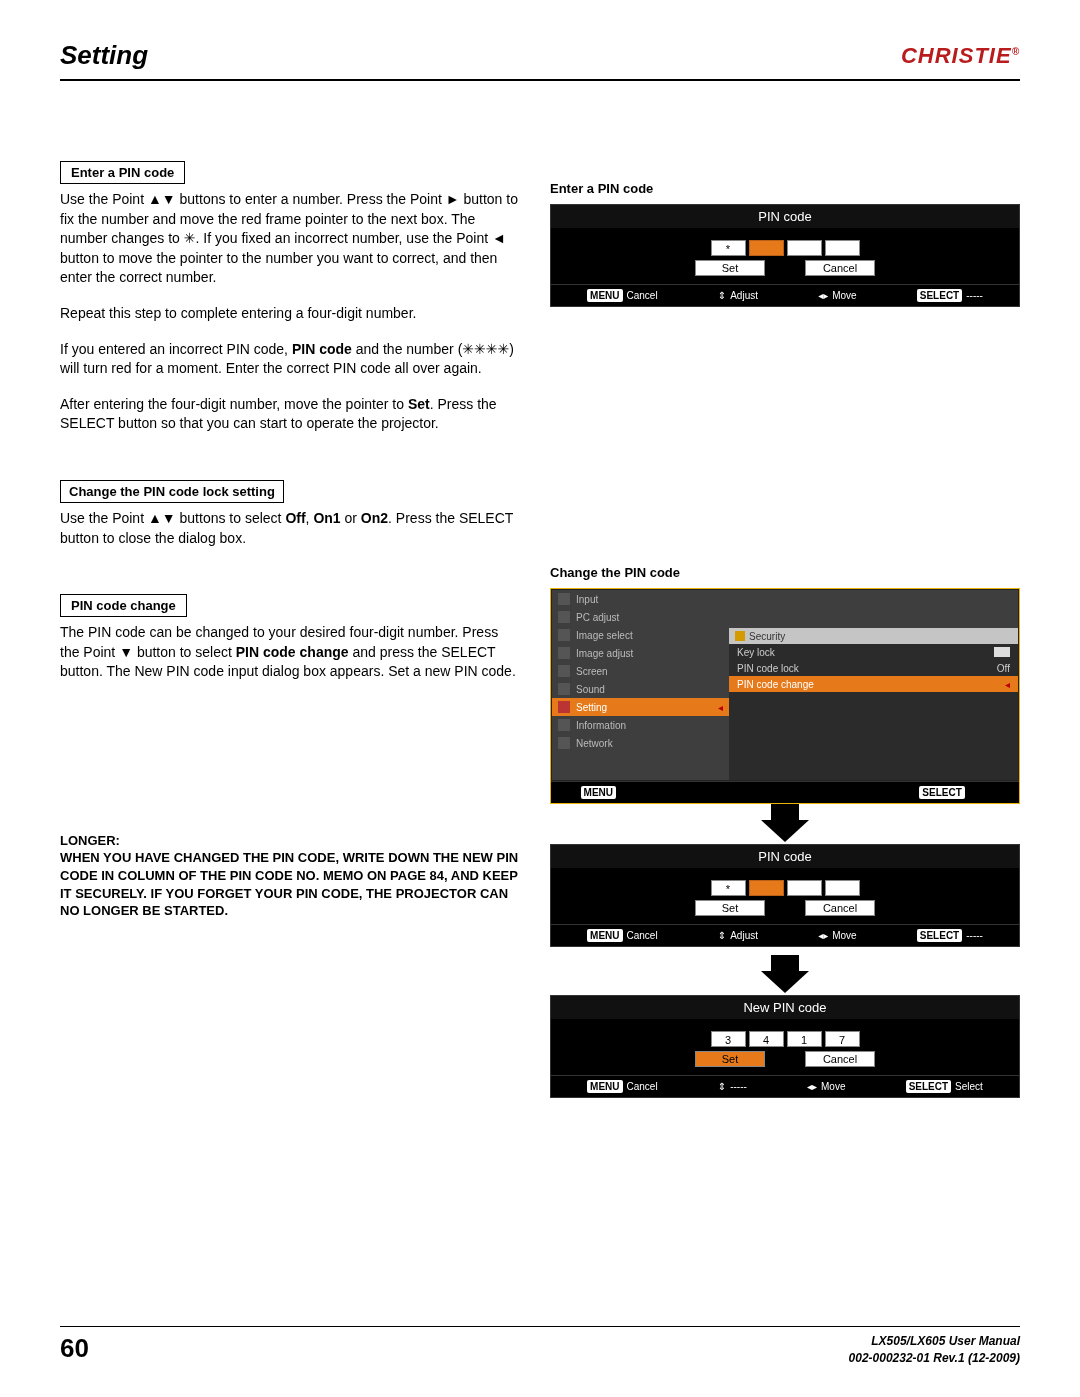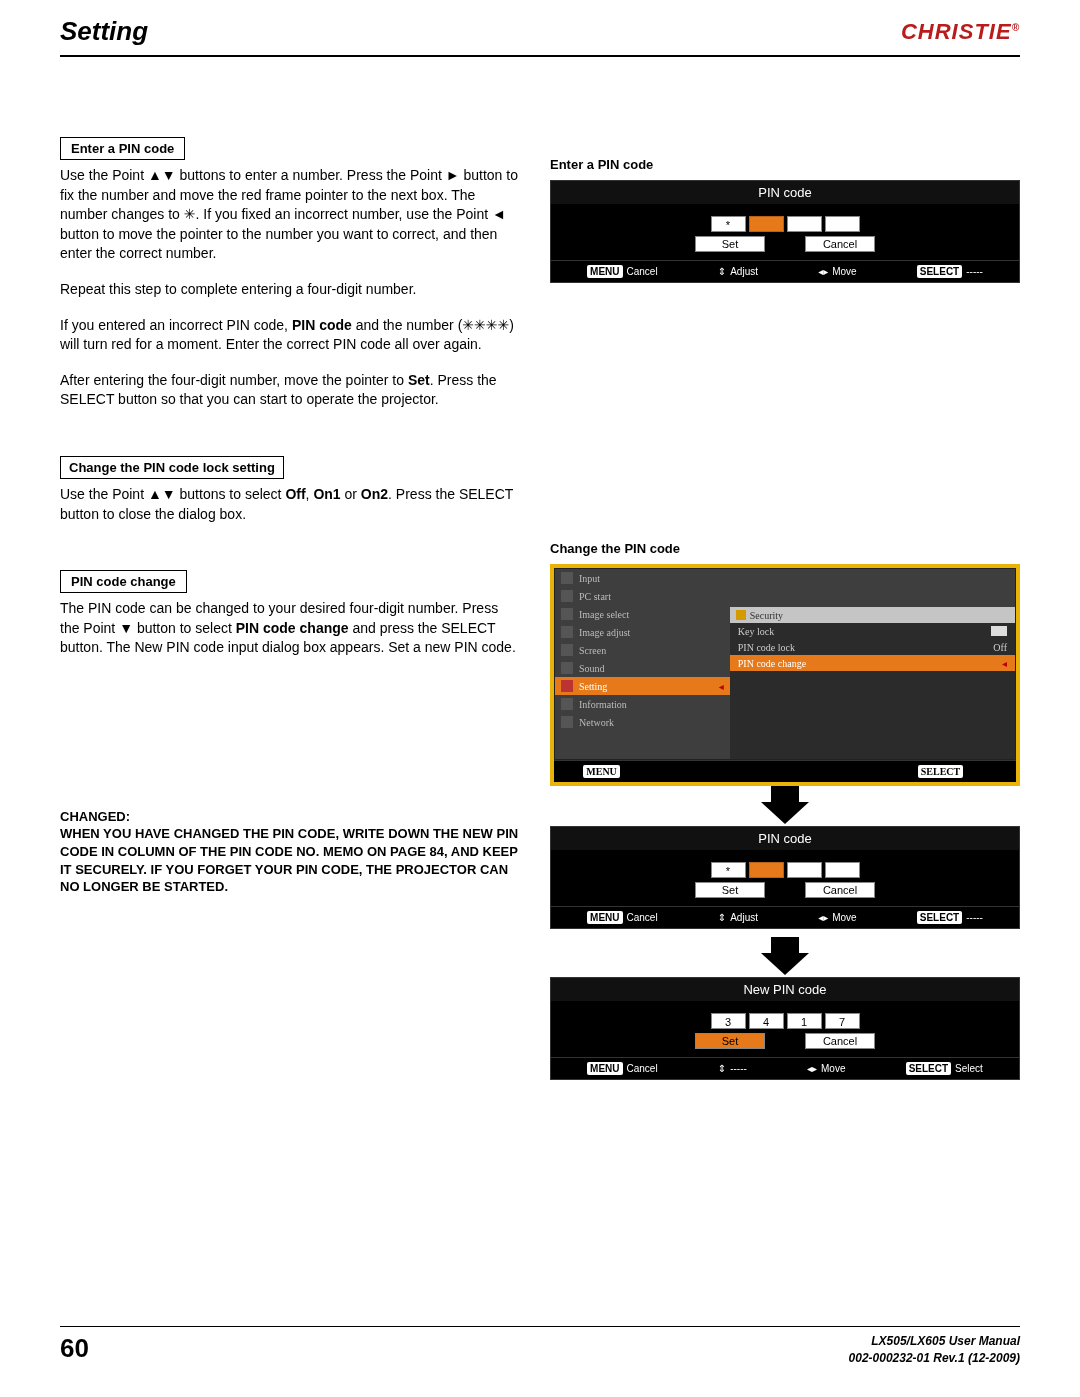--- a/index.html
+++ b/index.html
@@ -1,17 +1,17 @@
 <!DOCTYPE html>
 <html><head>
 <meta charset="utf-8">
 <style>
   * { box-sizing: border-box; margin: 0; padding: 0; }
   body { font-family: Arial, Helvetica, sans-serif; font-size: 13px; background: #fff; color: #000; }
-  .page { width: 1080px; height: 1397px; margin: 0 auto; position: relative; padding: 16px 60px 30px 60px; }
+  .page { width: 1080px; height: 1397px; margin: 0 auto; position: relative; padding: 40px 60px 30px 60px; }
   .header-bar { display: flex; justify-content: space-between; align-items: center; border-bottom: 2px solid #000; padding-bottom: 8px; margin-bottom: 80px; }
   .title { font-size: 26px; font-weight: bold; font-style: italic; }
   .logo { font-size: 22px; font-weight: bold; font-style: italic; color: #b91c1c; letter-spacing: 1px; }
   .logo .reg { font-size: 10px; vertical-align: super; }
   .content { display: flex; gap: 30px; }
   .left-col { flex: 0 0 460px; }
   .right-col { flex: 1; }
   .box-heading { border: 1.5px solid #000; display: inline-block; padding: 3px 10px; font-weight: bold; font-size: 13px; margin-bottom: 6px; }
   .sub-heading { font-weight: bold; font-size: 13px; margin-bottom: 6px; display: inline-block; border-bottom: 1px solid #000; }
   .para { font-size: 14px; line-height: 1.4; margin-bottom: 16px; }
@@ -83,21 +83,21 @@
         <span>Use the Point ▲▼ buttons to select </span><span class="b">Off</span><span>, </span><span class="b">On1</span><span> or </span><span class="b">On2</span><span>. Press the SELECT button to close the dialog box.</span>
       </div>
 
       <div style="height:30px"></div>
       <div class="box-heading">PIN code change</div>
       <div class="para">
         <span>The PIN code can be changed to your desired four-digit number. Press the Point ▼ button to select </span><span class="b">PIN code change</span><span> and press the SELECT button. The New PIN code input dialog box appears. Set a new PIN code.</span>
       </div>
 
       <div class="caution">
-        <div>CHANGED:</div>
+        <div>LONGER:</div>
         <div>WHEN YOU HAVE CHANGED THE PIN CODE, WRITE DOWN THE NEW PIN CODE IN COLUMN OF THE PIN CODE NO. MEMO ON PAGE 84, AND KEEP IT SECURELY. IF YOU FORGET YOUR PIN CODE, THE PROJECTOR CAN NO LONGER BE STARTED.</div>
       </div>
     </div>
 
     <div class="right-col">
 
       <div style="height:20px"></div>
       <div class="section-label">Enter a PIN code</div>
 
       <div class="osd">
@@ -130,30 +130,30 @@
           <div class="hint-item">
               <span class="tag">SELECT</span>
               <span>-----</span>
             </div>
         </div>
       </div>
 
       <div style="height:250px"></div>
       <div class="section-label">Change the PIN code</div>
 
-      <div style="border:4px solid #eab308;font-family:Liberation Serif, serif;">
+      <div style="border:1px solid #eab308;">
         <div class="menu-osd">
           <div class="menu-left">
             <div class="menu-item">
                 <span class="icon-sq"></span>
                 <span>Input</span>
               </div>
             <div class="menu-item">
                 <span class="icon-sq"></span>
-                <span>PC start</span>
+                <span>PC adjust</span>
               </div>
             <div class="menu-item">
                 <span class="icon-sq"></span>
                 <span>Image select</span>
               </div>
             <div class="menu-item">
                 <span class="icon-sq"></span>
                 <span>Image adjust</span>
               </div>
             <div class="menu-item">

